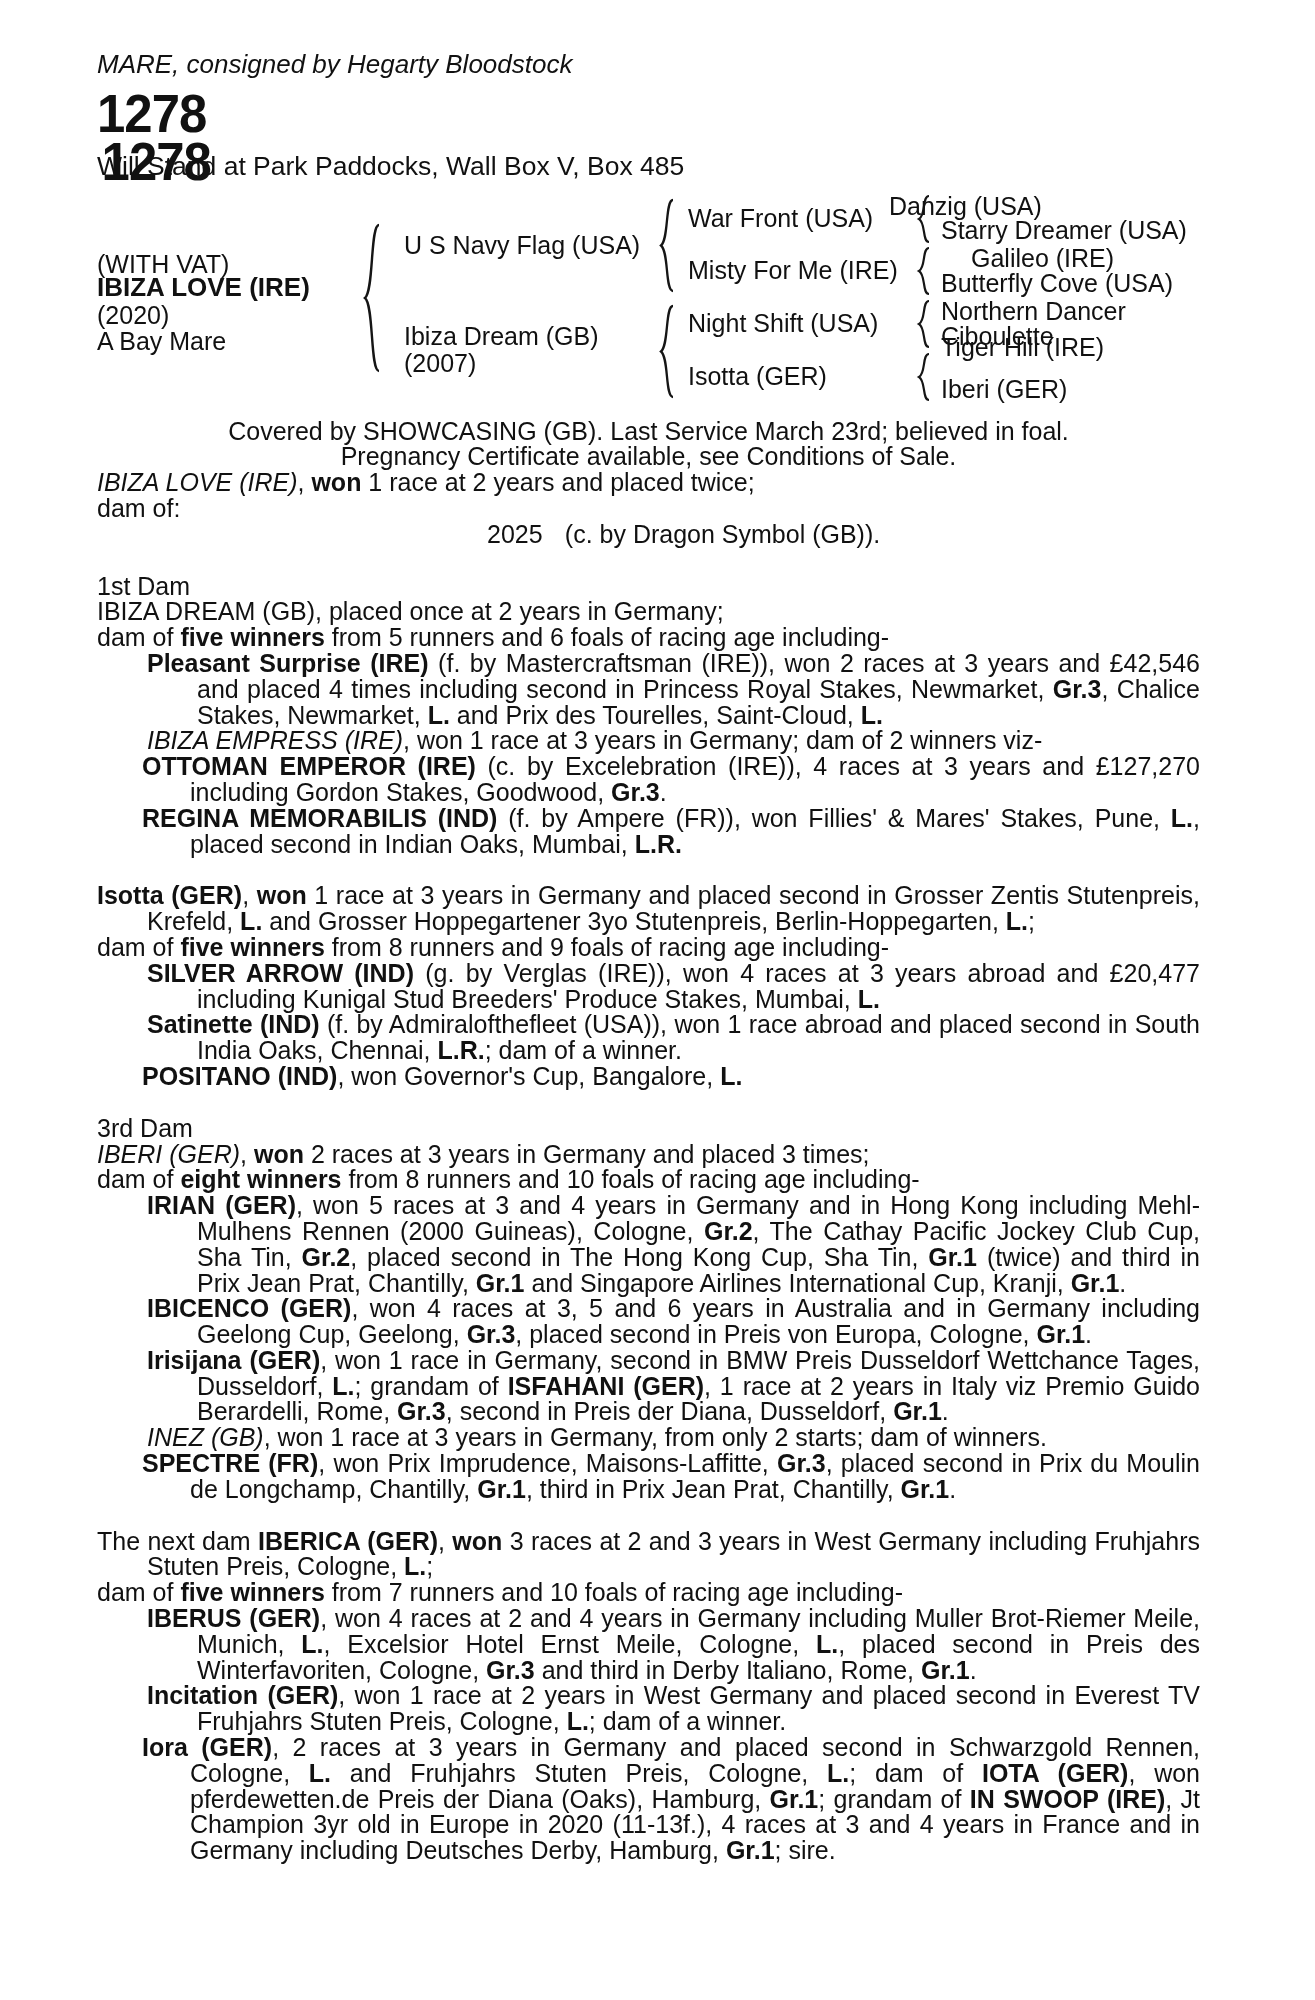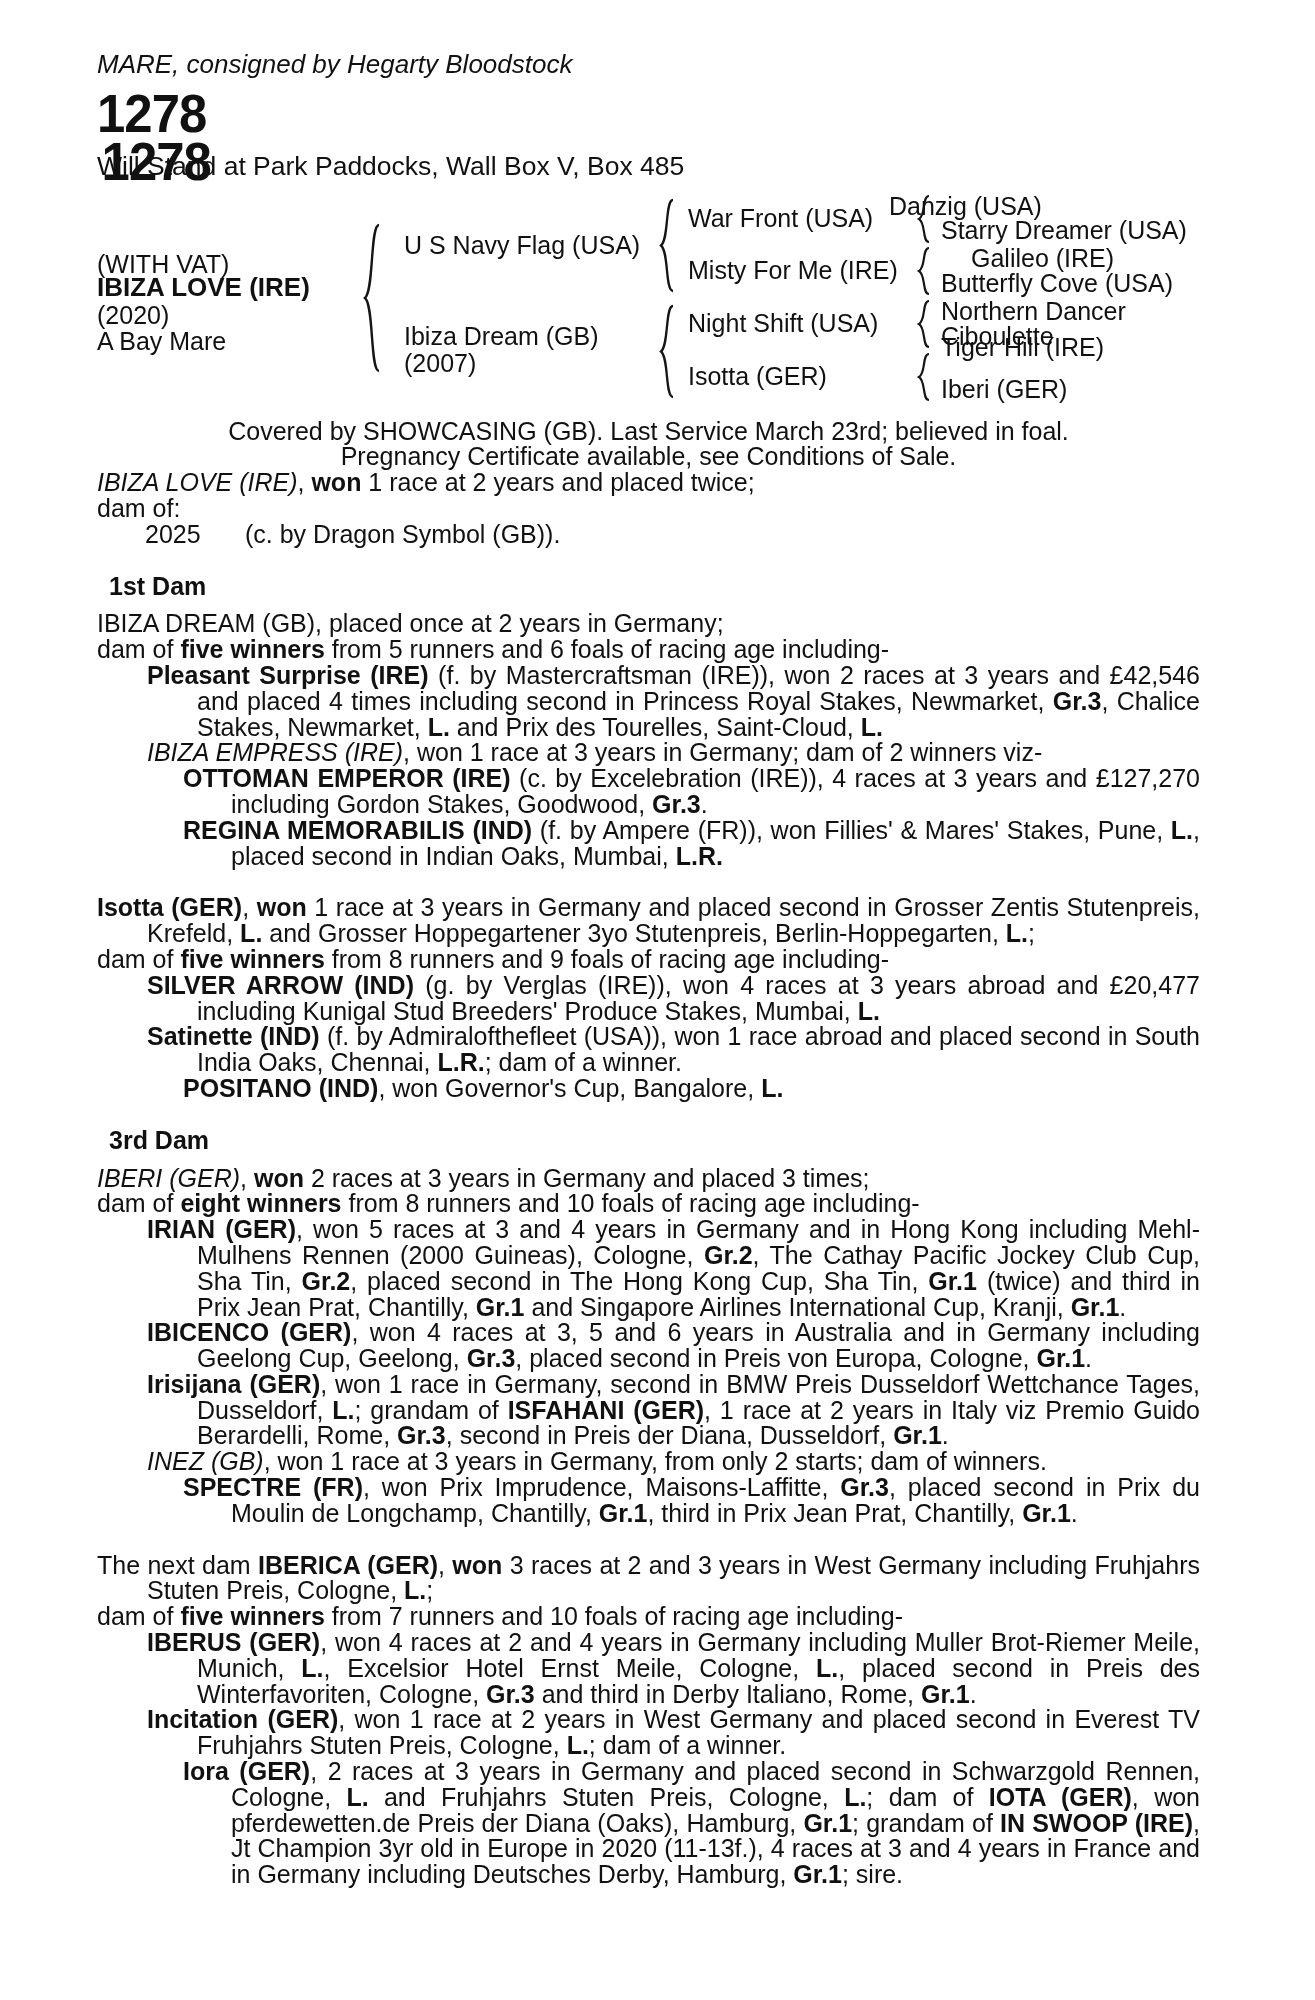--- a/index.html
+++ b/index.html
@@ -20,24 +20,24 @@
   .pedigree{position:relative;height:218px;margin-top:7px;font-size:25px;}
   .ped{position:absolute;white-space:nowrap;}
   .ped-main-name{font-weight:bold;font-size:26px;}
   .brace{position:absolute;}
   .covered{margin-top:14px;text-align:center;}
   .covered p{margin:0;}
   .record{}
   .para{margin:0;text-align:justify;}
   .ind0{padding-left:50px;text-indent:-50px;}
   .ind1{margin-left:50px;padding-left:50px;text-indent:-50px;}
-  .ind2{margin-left:86px;padding-left:48px;text-indent:-48px;}
-  .dam-heading{margin:12px;font-weight:bold;}
+  .ind2{margin-left:45px;padding-left:48px;text-indent:-48px;}
+  .dam-heading{margin:0;font-weight:normal;}
   section.dam{margin-top:26px;}
-  .produce-line{margin:0;padding-left:48px;}
+  .produce-line{margin:0;padding-left:48px;text-align:center;}
   .produce-year{display:inline-block;min-width:100px;}
 </style>
 </head>
 <body>
 
 <div class="page">
 
   <div class="consignor">MARE, consigned by Hegarty Bloodstock</div>
 
   <div class="lot-row">

